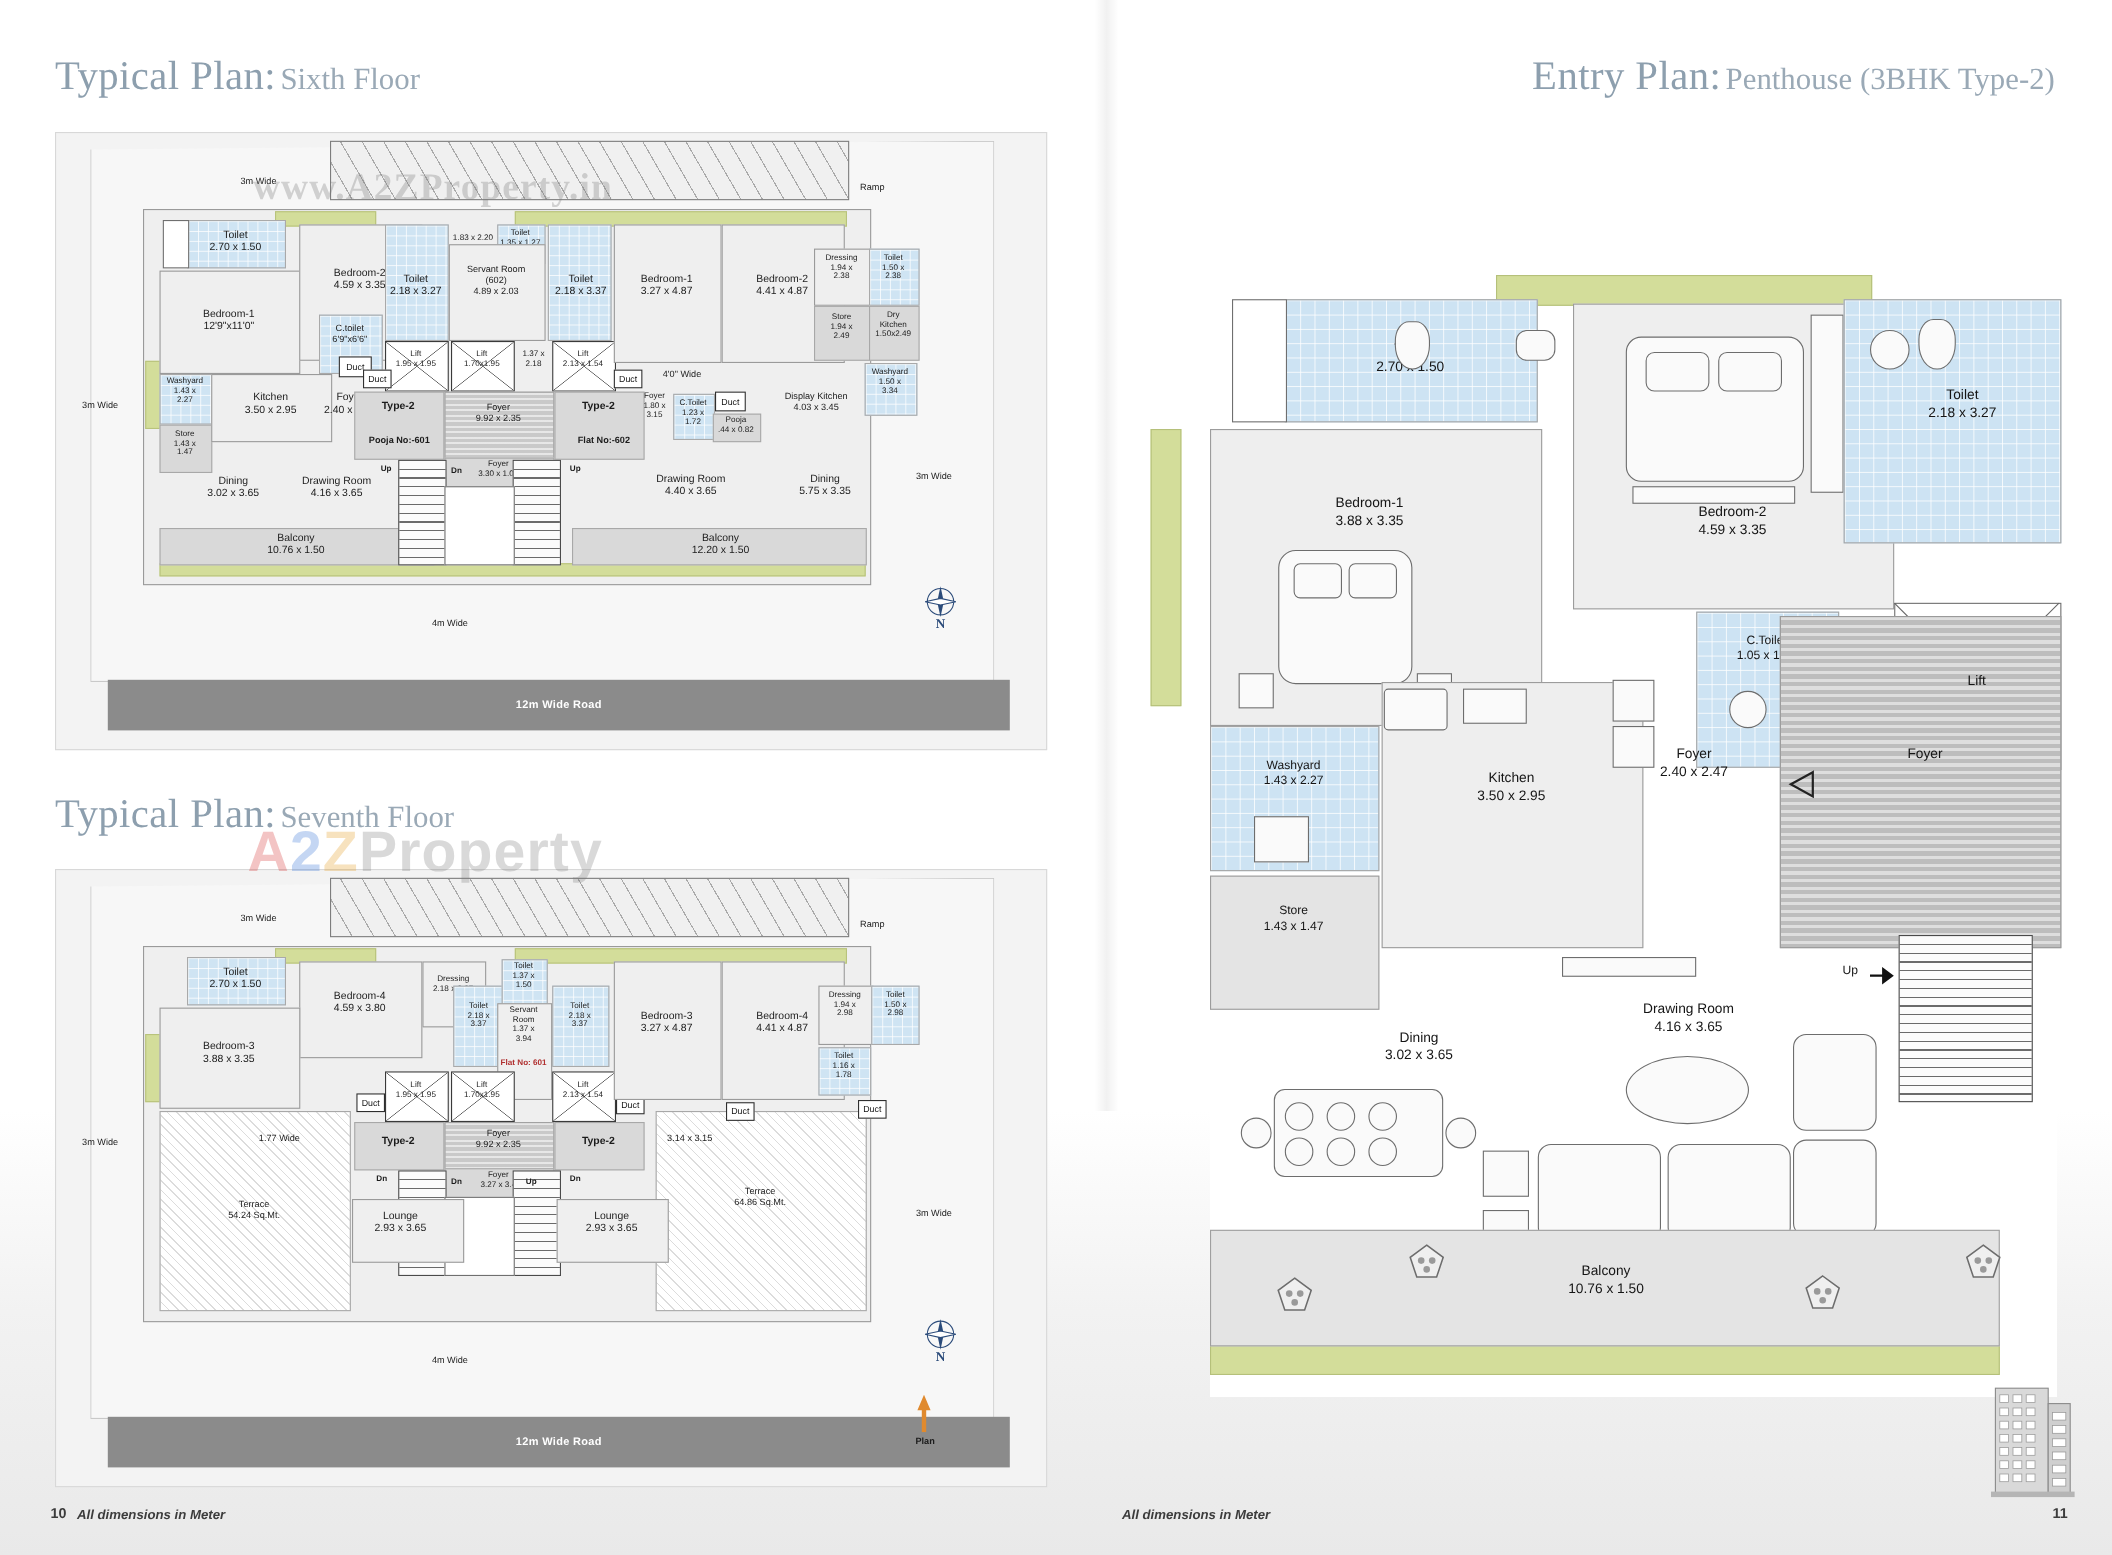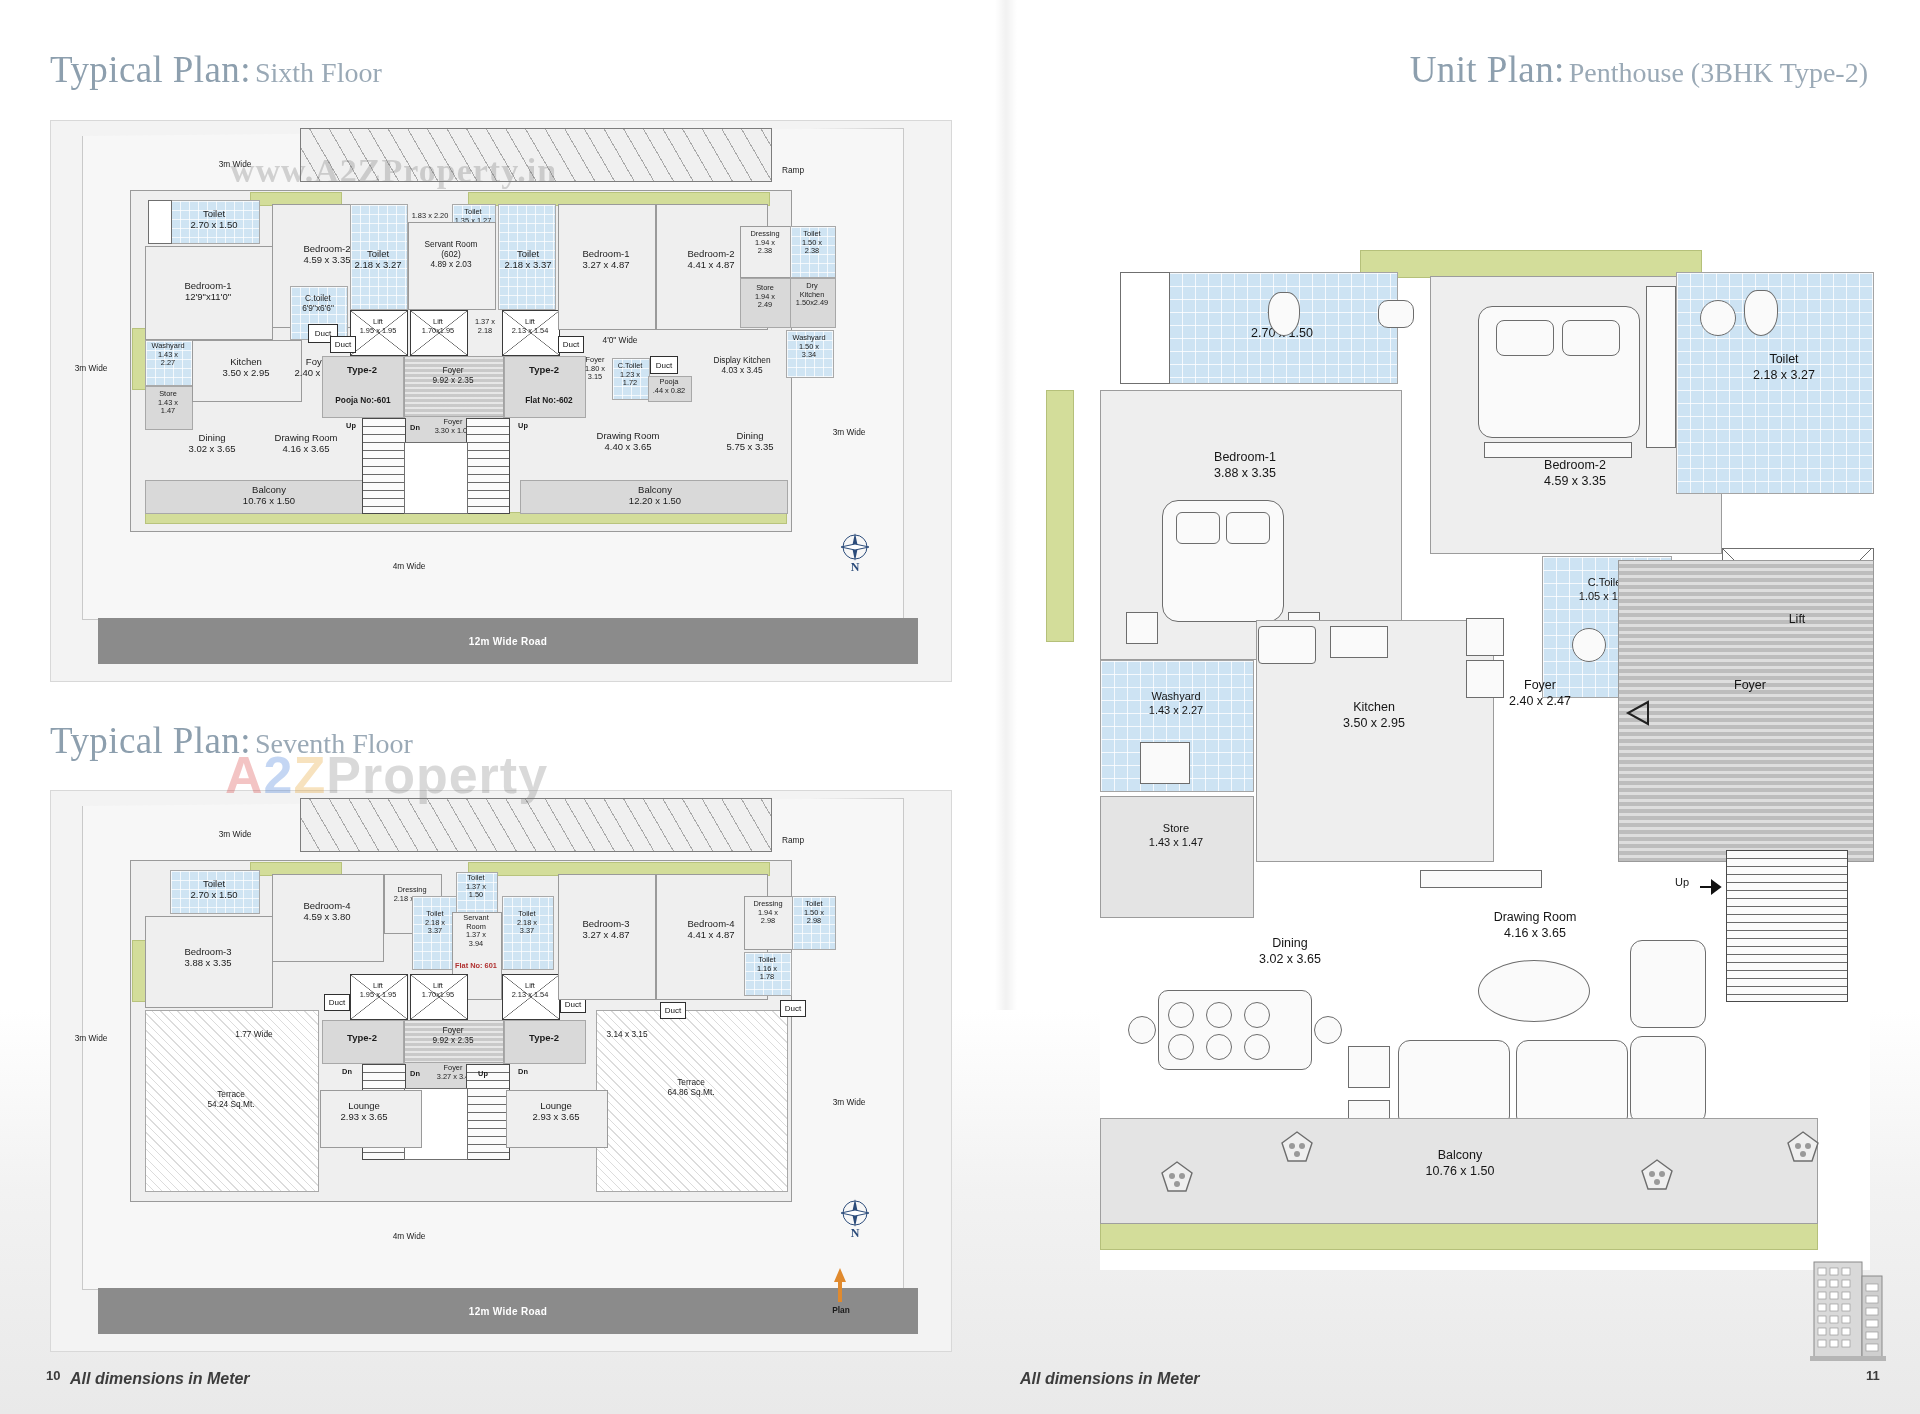--- a/index.html
+++ b/index.html
@@ -76,21 +76,21 @@
   .compass{position:absolute;width:34px;height:34px;}
   .compass .nlbl{position:absolute;top:30px;left:50%;transform:translateX(-50%);
      font-size:12px;font-weight:bold;color:#2b4b7a;font-family:"Liberation Serif",serif;}
   
   .wm{position:absolute;pointer-events:none;user-select:none;font-weight:bold;}
   .wm1{left:230px;top:152px;font-size:34px;color:rgba(120,120,120,.30);
        font-family:"Liberation Serif",serif;letter-spacing:1px;}
   .wm2{left:225px;top:745px;font-size:52px;letter-spacing:1px;}
   .wm2 span{font-family:"Liberation Sans",sans-serif;}
   .folio{position:absolute;font-size:13px;font-weight:bold;color:#3c3c3c;}
-  .footnote{position:absolute;font-size:16px;font-weight:bold;color:#3c3c3c;font-style:italic;}
+  .footnote{position:absolute;font-size:12px;font-weight:bold;color:#3c3c3c;font-style:italic;}
   .u-room{position:absolute;background:#eeeeee;border:1px solid #9c9c9c;}
   .u-tile{position:absolute;background:#cde3f3;
      background-image:linear-gradient(to right,rgba(255,255,255,.8) 1px,transparent 1px),
                       linear-gradient(to bottom,rgba(255,255,255,.8) 1px,transparent 1px);
      background-size:13px 13px;border:1px solid #a4a4a4;}
   .u-lbl{position:absolute;font-size:12.5px;color:#151515;text-align:center;line-height:1.25;
      white-space:pre-line;}
   .u-lbl.sm{font-size:11px;}
   .furn{position:absolute;border:1.4px solid #6d6d6d;background:#fafafa;}
   .furn-r{border-radius:10px;}
@@ -475,21 +475,21 @@
     <path d="M8 0 L14 14 L10 14 L10 34 L6 34 L6 14 L2 14 Z" fill="#e08a2e"></path>
   </svg>
 </div>
 <div class="lbl sm b" style="left:812px;top:1306px;width:58px;">Plan</div>
 
 <div class="wm wm2">
   <span style="color:rgba(214,60,60,.30);">A</span><span style="color:rgba(60,120,214,.30);">2</span><span style="color:rgba(230,160,40,.30);">Z</span><span style="color:rgba(120,120,120,.28);">Property</span>
 </div>
 
 <div class="title title-unit">
-  <span class="t-main">Unit Plan:</span>
+  <span class="t-main">Entry Plan:</span>
   <span class="t-sub">Penthouse (3BHK Type-2)</span>
 </div>
 <div class="title-unit2">Lower Level</div>
 
 <div class="u-room" style="left:1100px;top:250px;width:770px;height:1020px;background:#ffffff;border:none;"></div>
 
 <div class="u-green" style="left:1360px;top:250px;width:340px;height:26px;"></div>
 <div class="u-green" style="left:1046px;top:390px;width:26px;height:250px;"></div>
 <div class="u-green" style="left:1100px;top:1222px;width:716px;height:26px;"></div>
 

